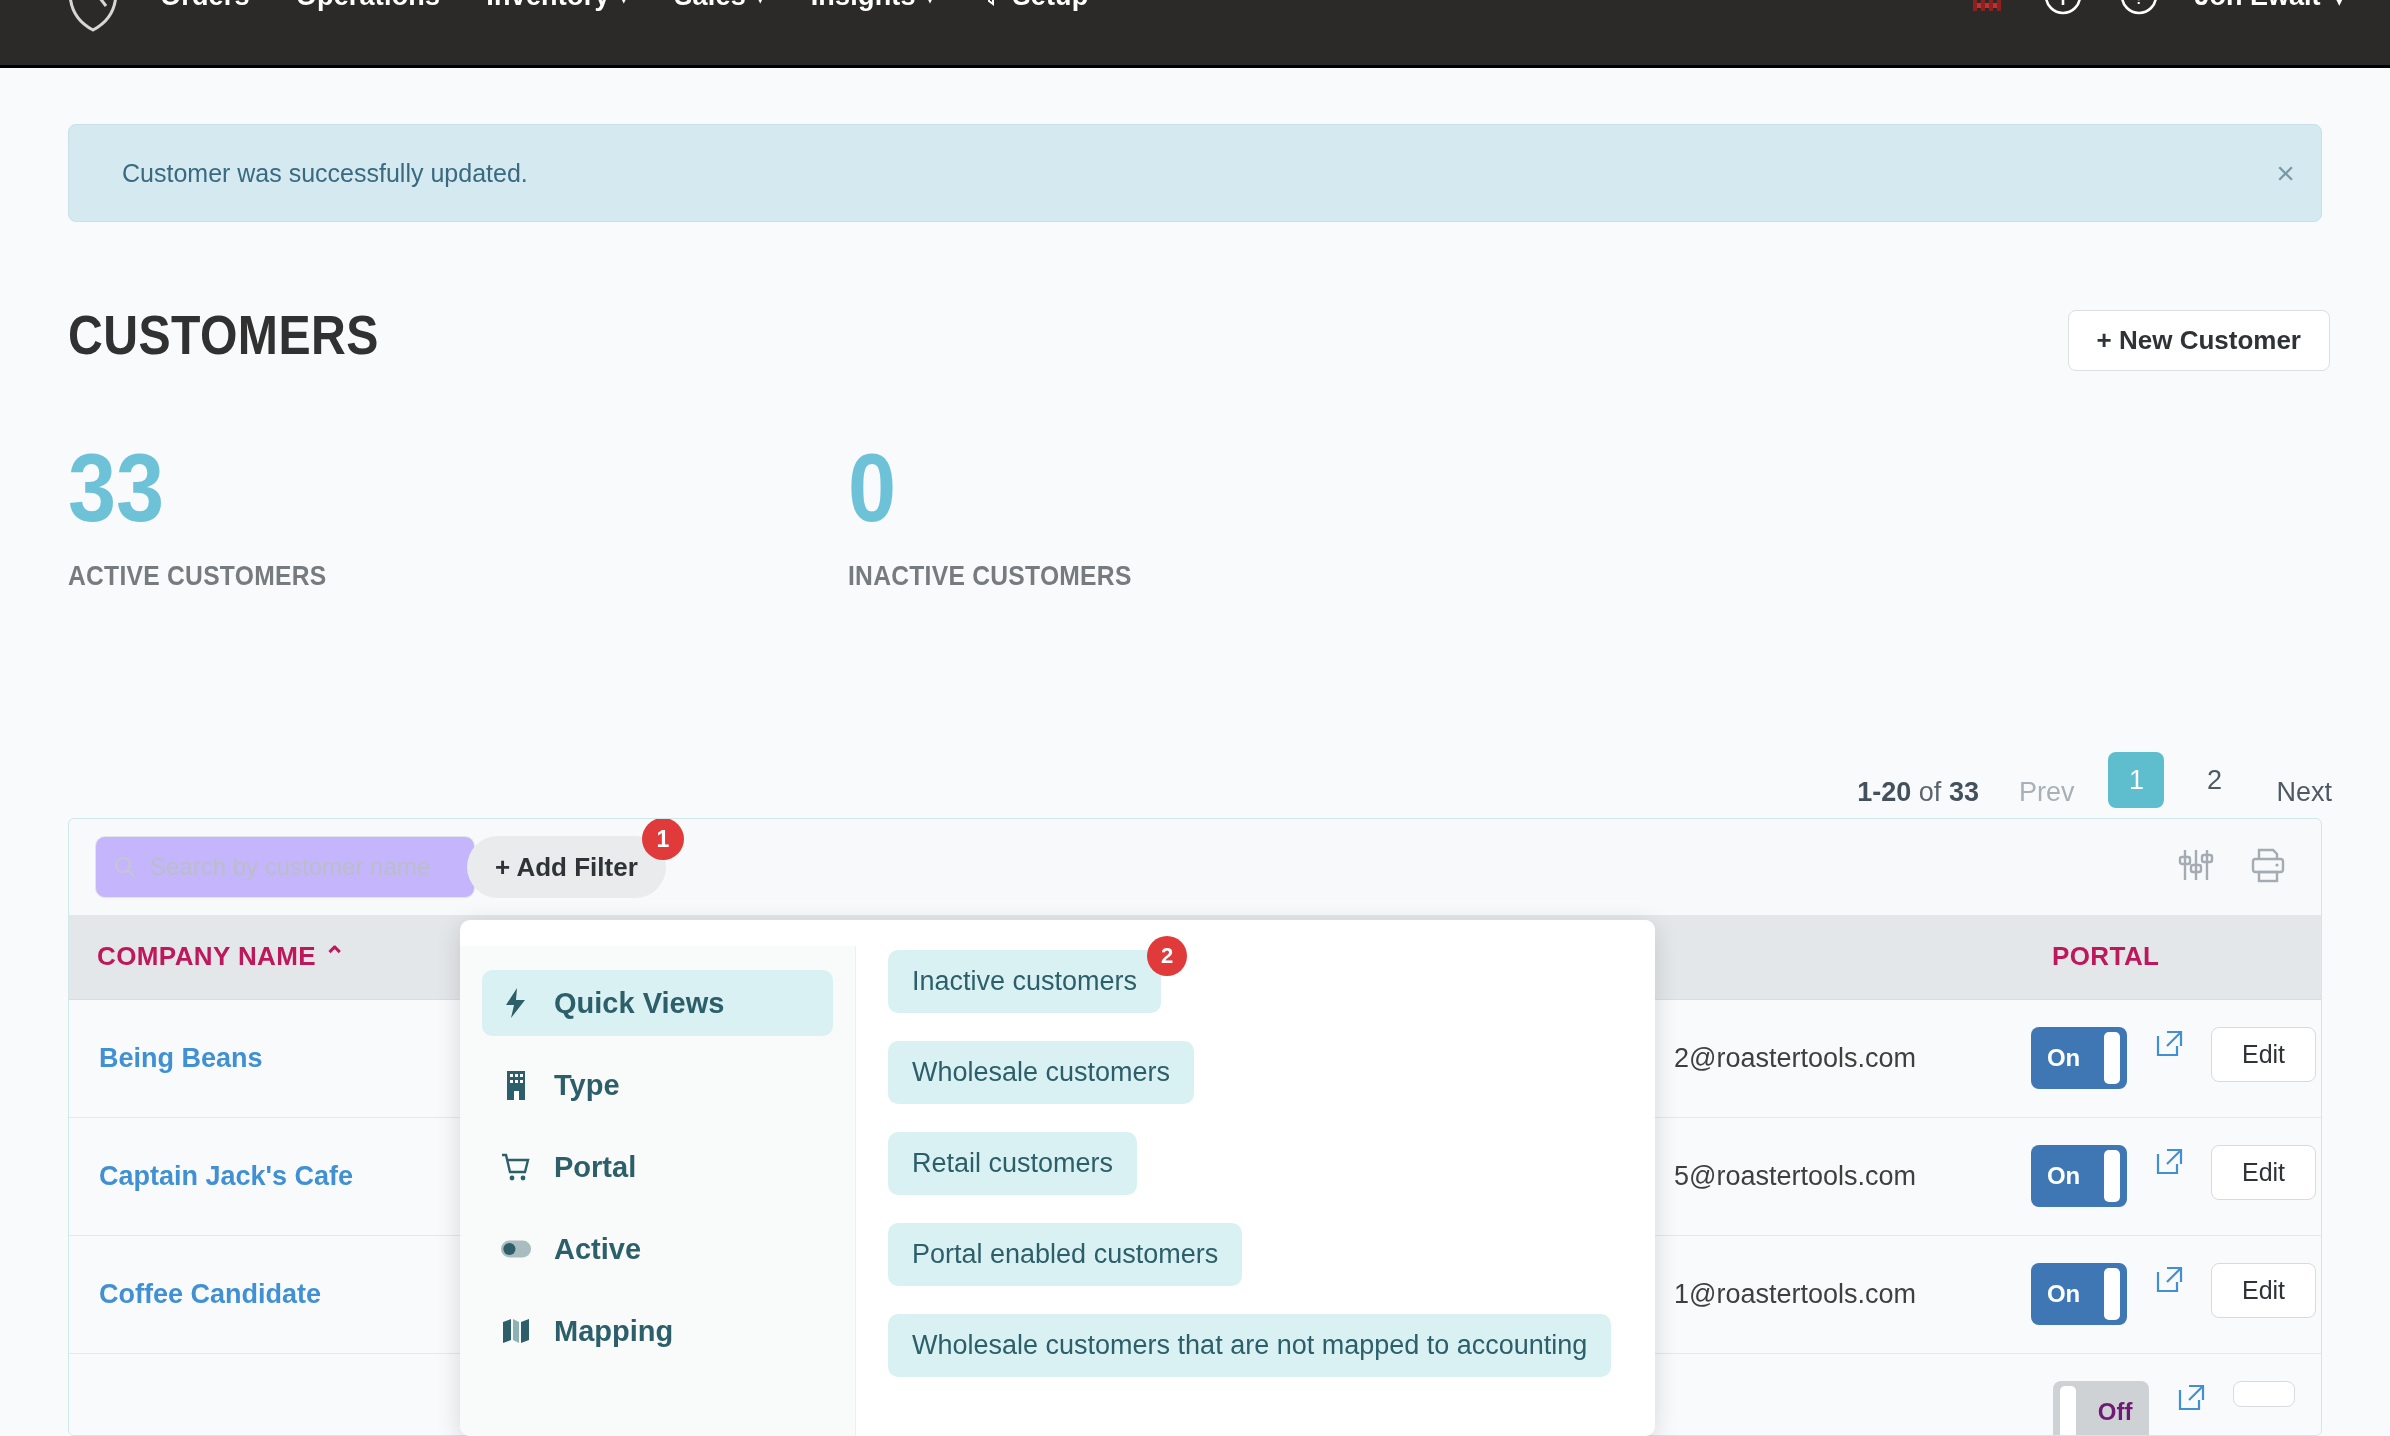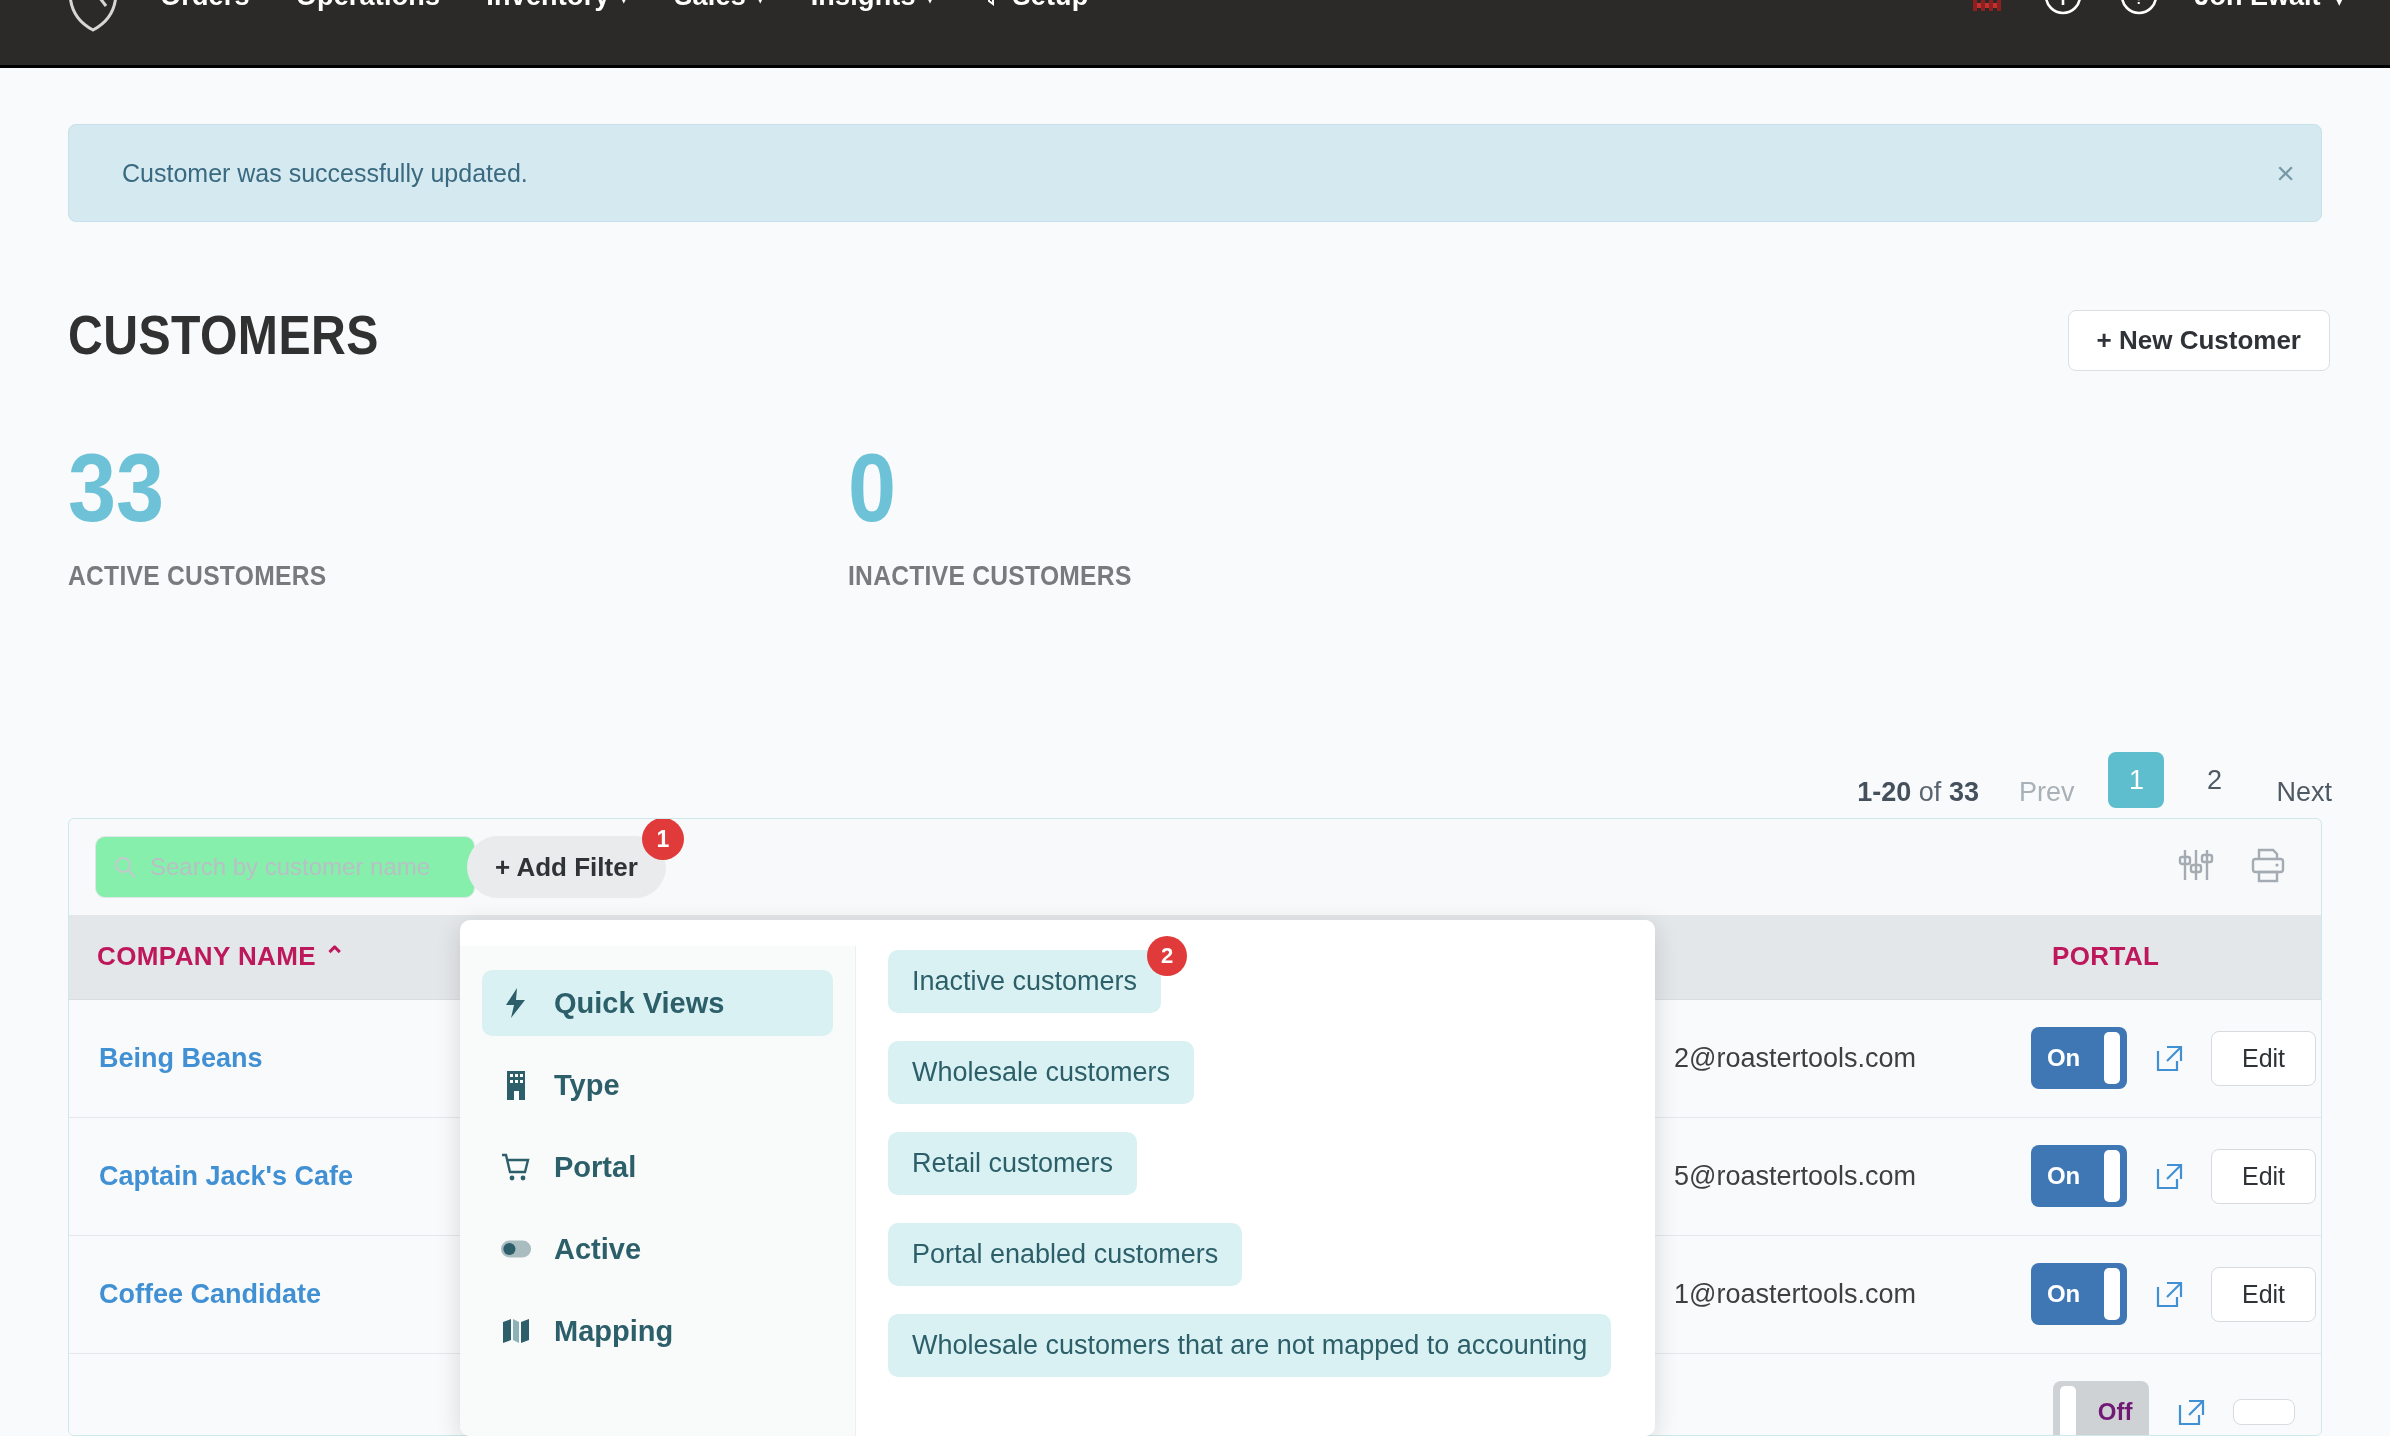--- a/index.html
+++ b/index.html
@@ -101,21 +101,21 @@
     background: #f7f9fa; border: 1px solid #cfe8ec; border-radius: 6px;
     overflow: hidden;
   }
   .toolbar {
     height: 96px; display: flex; align-items: center; padding: 0 30px 0 26px;
     position: relative;
   }
   .search-wrap { position: relative; width: 348px; }
   .search-input {
     width: 380px; height: 62px; border: 1px solid #e2e6e9; border-radius: 10px;
-    background: #86efac; padding: 0 14px 0 54px; font-size: 24px; color: #333;
+    background: #c4b5fd; padding: 0 14px 0 54px; font-size: 24px; color: #333;
     font-family: "Liberation Sans", sans-serif; outline: none;
   }
   .search-input::placeholder { color: #b9bfc5; }
   .search-icon {
     position: absolute; left: 18px; top: 50%; transform: translateY(-50%);
     width: 24px; height: 24px; pointer-events: none;
   }
   .add-filter {
     position: relative; margin-left: 24px;
     background: #e9ebed; border: none; border-radius: 32px;
@@ -146,21 +146,21 @@
   th.c-email { width: 380px; }
   th.c-portal { width: 299px; text-align: center; padding-left: 0; }
   table.grid tbody td {
     background: #f8fafb; border-bottom: 1px solid #e4e8eb;
     height: 118px; padding: 0 0 0 30px; font-size: 27px; color: #3f3f3f;
     vertical-align: middle;
   }
   .company-link { color: #4090d3; font-weight: 700; font-size: 27px; cursor: pointer; }
   .email-cell { color: #3f3f3f; font-size: 27px; text-align: left; }
   .portal-cell { padding: 0 !important; }
-  .portal-inner { display: flex; align-items: center; justify-content: center; gap: 26px; }
+  .portal-inner { display: flex; align-items: flex-start; justify-content: center; gap: 26px; }
   .toggle {
     width: 96px; height: 62px; border-radius: 8px; position: relative;
     display: flex; align-items: center; cursor: pointer; flex: none;
   }
   .toggle.on { background: #3f77b5; justify-content: flex-start; padding-left: 16px; }
   .toggle.off { background: #cfd2d5; justify-content: flex-end; padding-right: 16px; }
   .toggle-label { color: #fff; font-size: 24px; font-weight: 600; }
   .toggle.off .toggle-label { color: #701a75; }
   .knob { position: absolute; top: 5px; width: 16px; height: 52px; background: #fff; border-radius: 5px; }
   .toggle.on .knob { right: 7px; }

